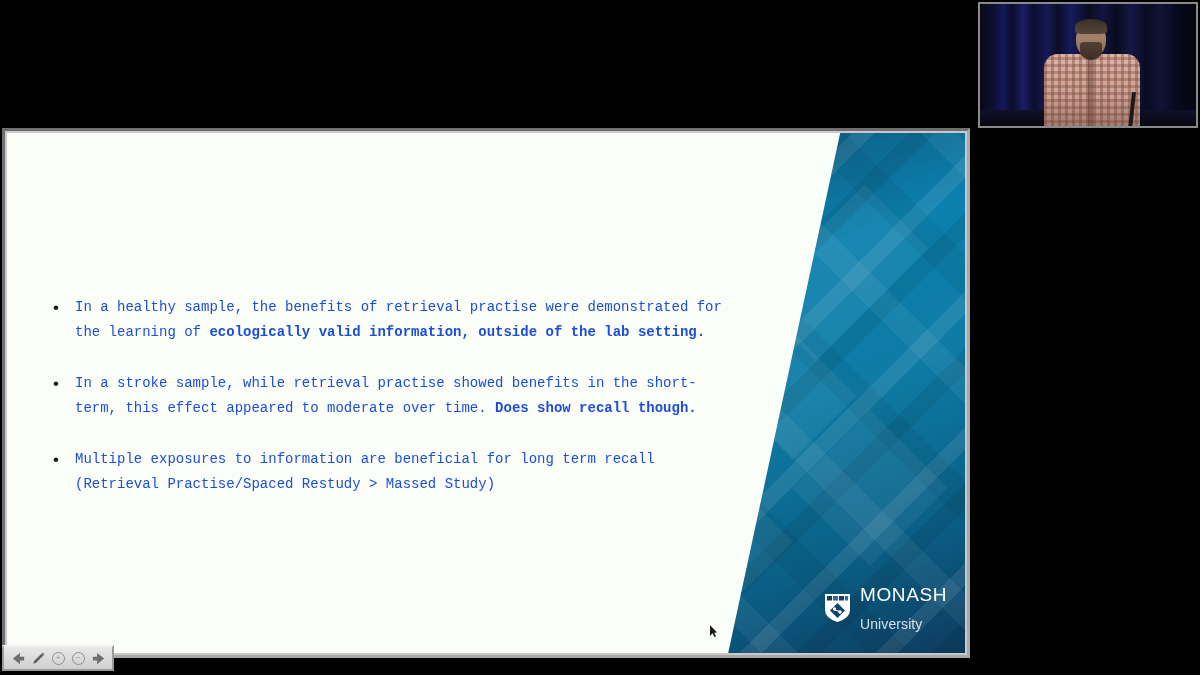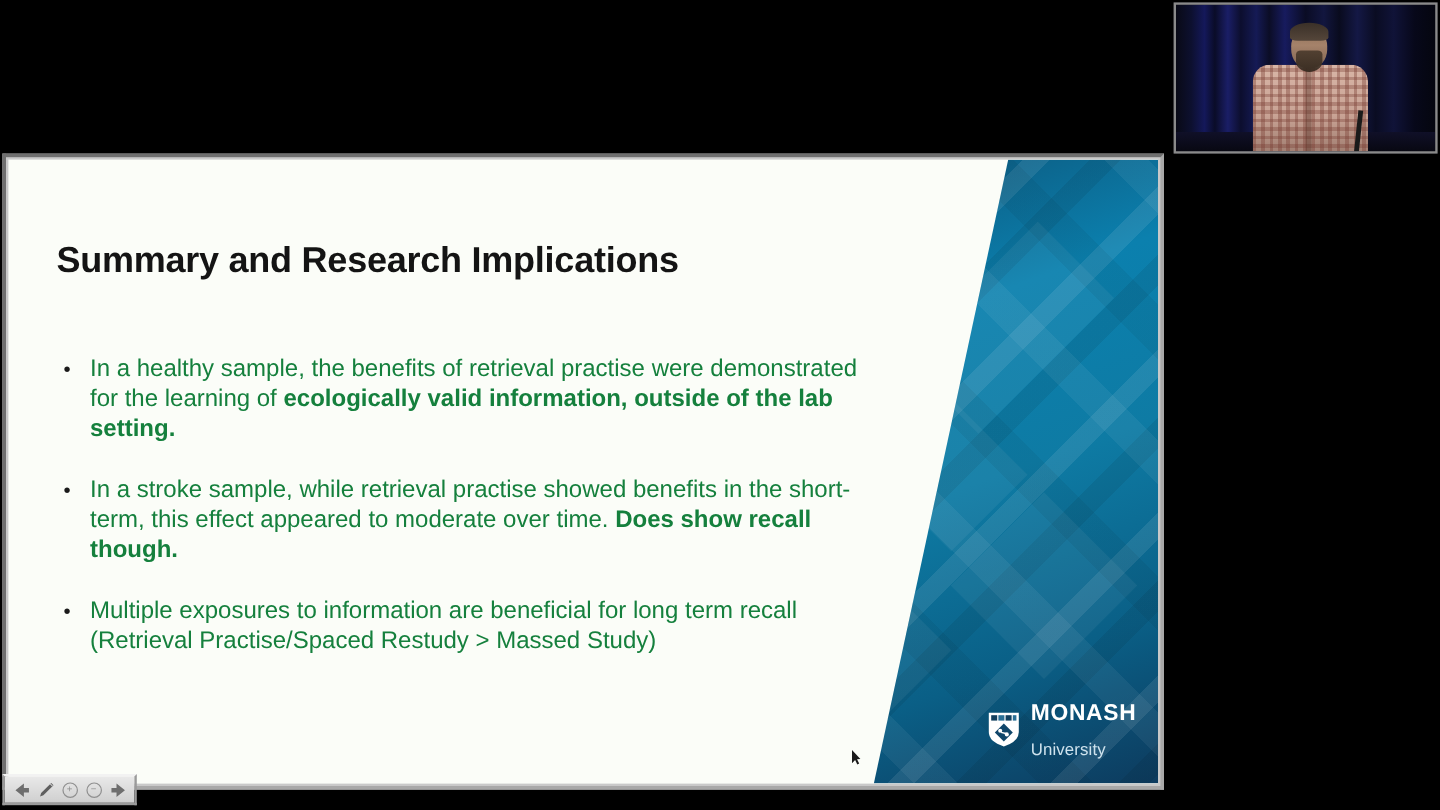--- a/index.html
+++ b/index.html
@@ -91,29 +91,29 @@
     transform:rotate(45deg); pointer-events:none; }
 
   
   #slide-title {
     position:absolute; left:40px; top:68px;
     font-size:30px; font-weight:bold; color:#141414; letter-spacing:-.2px;
   }
   #bullets { position:absolute; left:46px; top:162px; width:680px; }
   .bullet { display:flex; margin-bottom:26px; }
   .bullet-dot { width:22px; flex:0 0 22px; font-size:17px; line-height:25px; color:#1a1a1a; }
-  .bullet-text { font-size:20px; line-height:25px; color:#15803d; }
+  .bullet-text { font-size:14px; line-height:25px; color:#1d4ed8;font-family:Liberation Mono, monospace; }
   .bullet-text b { font-weight:bold; }
 
   
   #monash-logo { position:absolute; right:18px; bottom:22px;
     display:flex; align-items:center; gap:9px; }
   #monash-crest { width:27px; height:30px; flex:0 0 27px; }
   #monash-words { line-height:1; }
-  #monash-name { font-size:19px; font-weight:bold; color:#ffffff; letter-spacing:.6px; }
+  #monash-name { font-size:19px; font-weight:normal; color:#ffffff; letter-spacing:.6px; }
   #monash-sub { font-size:14px; color:#cfe3ee; letter-spacing:.1px; margin-top:13px; }
 
   
   #slide-cursor { position:absolute; left:702px; top:491px; width:9px; height:14px; }
 
   
   #toolbar {
     position:absolute; left:2px; top:645px; width:112px; height:26px;
     background:linear-gradient(180deg,#e9e9e9 0%, #cfcfcf 100%);
     border:2px solid #9a9a9a; border-top-color:#f2f2f2;
@@ -145,21 +145,20 @@
     <div id="slide">
 
       <div id="slide-art">
         <div class="art-block" style="left:40px;  top:-10px; width:120px; height:120px;"></div>
         <div class="art-block" style="left:150px; top:60px;  width:90px;  height:160px;"></div>
         <div class="art-block" style="left:60px;  top:200px; width:140px; height:90px;"></div>
         <div class="art-block" style="left:170px; top:300px; width:110px; height:110px;"></div>
         <div class="art-block" style="left:30px;  top:360px; width:80px;  height:140px;"></div>
       </div>
 
-      <h1 id="slide-title">Summary and Research Implications</h1>
 
       <div id="bullets">
           <div class="bullet">
             <div class="bullet-dot">•</div>
             <div class="bullet-text"><span>In a healthy sample, the benefits of retrieval practise were demonstrated for the learning of </span><b>ecologically valid information, outside of the lab setting.</b></div>
           </div>
           <div class="bullet">
             <div class="bullet-dot">•</div>
             <div class="bullet-text"><span>In a stroke sample, while retrieval practise showed benefits in the short-term, this effect appeared to moderate over time. </span><b>Does show recall though.</b></div>
           </div>

